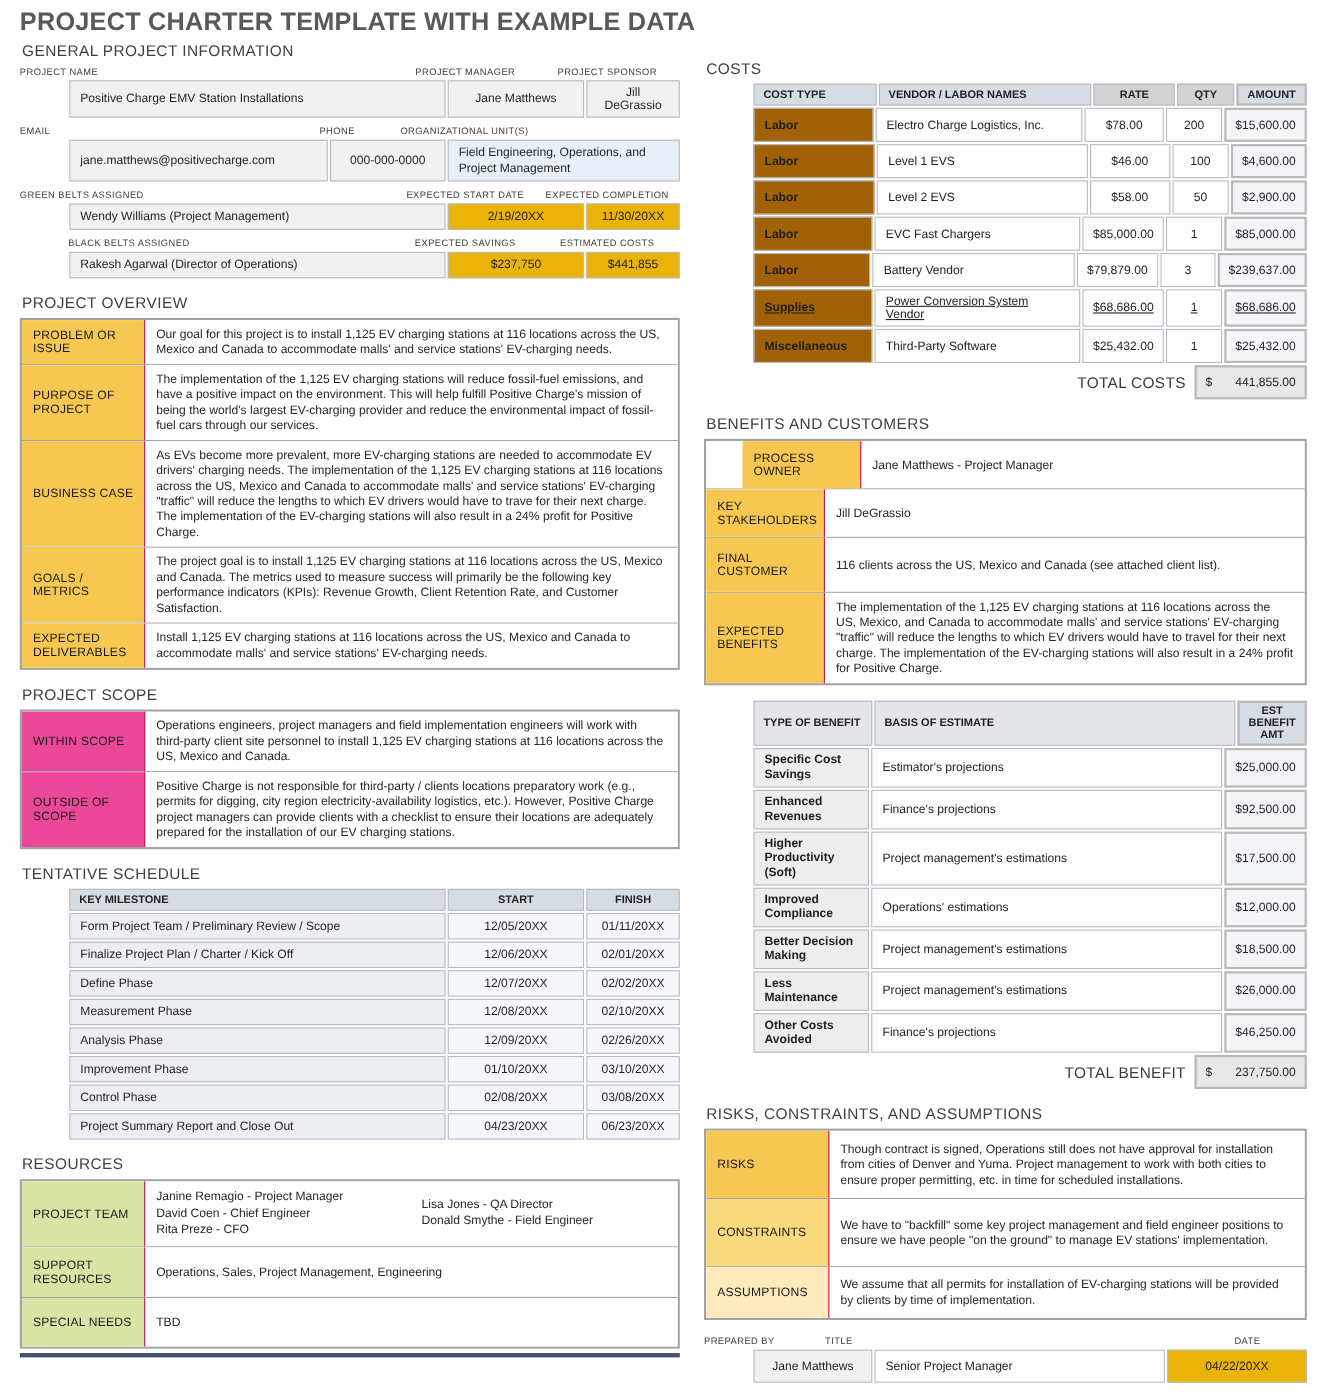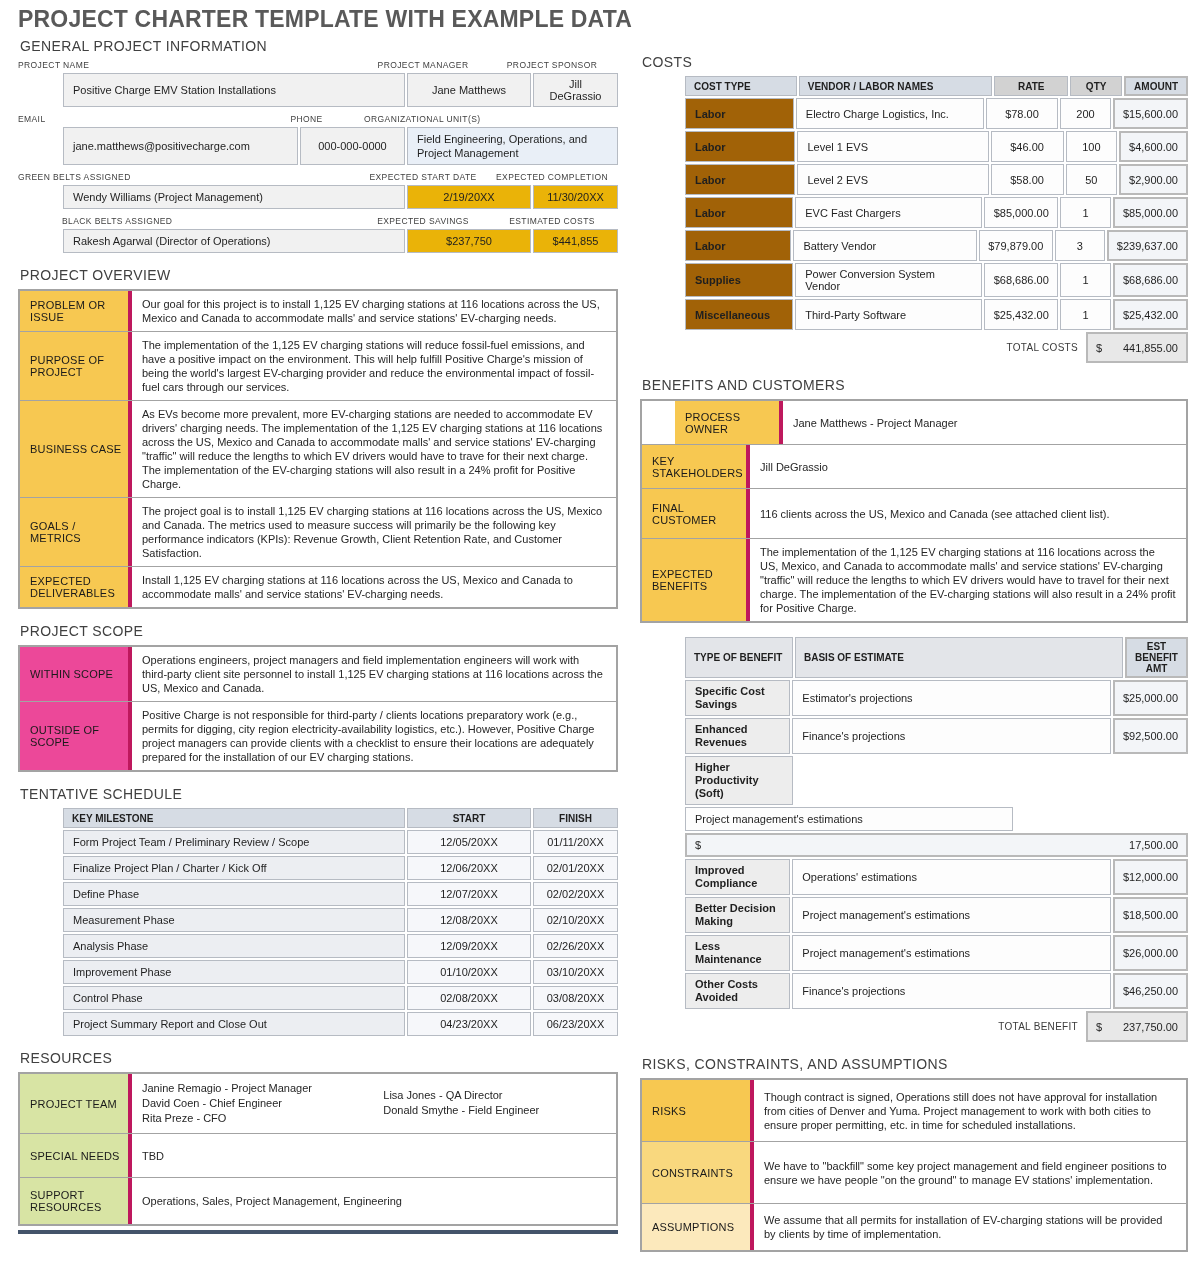--- a/index.html
+++ b/index.html
@@ -51,27 +51,27 @@
   
   .w-s1 { width:342px; } .w-s2 { width:124px; } .w-s3 { flex:1; }
   
   .w-c1 { width:112px; } .w-c2 { width:194px; } .w-c3 { width:74px; } .w-c4 { width:52px; } .w-c5 { flex:1; }
   
   .w-b1 { width:108px; } .w-b2 { width:328px; } .w-b3 { flex:1; }
   
   .w-p1 { width:108px; } .w-p2 { width:264px; } .w-p3 { flex:1; }
   .amount-cell { border:2px solid #b9b9b9; justify-content:space-between; padding:2px 8px; }
   .total-row { justify-content:flex-end; align-items:center; }
-  .total-label { font-size:10px; color:#3b3b3b; letter-spacing:0.3px; margin-right:6px; }
+  .total-label { font-size:14px; color:#3b3b3b; letter-spacing:0.3px; margin-right:6px; }
   
   .gtable { border:2px solid #a3a3a3; }
   .grow { display:flex; border-bottom:1px solid #a3a3a3; background:#ffffff; }
   .grow:last-child { border-bottom:none; }
   .glabel {
-    width:112px; flex:0 0 112px; border-right:4px solid #be185d; padding:6px 6px 6px 10px;
+    width:112px; flex:0 0 112px; border-right:1px solid #be185d; padding:6px 6px 6px 10px;
     font-size:11px; color:#1a1a1a; letter-spacing:0.2px; display:flex; align-items:center;
   }
   .gbody { flex:1; padding:6px 10px; font-size:11px; line-height:14px; display:flex; align-items:center; }
   .lab-orange { background:#f7c851; }
   .lab-teal   { background:#ec4899; }
   .lab-green  { background:#d8e4a4; }
   .lab-con    { background:#f9d87e; }
   .lab-asm    { background:#fce9bc; }
   .team-cols { display:flex; width:100%; }
   .team-col1 { width:52%; } .team-col2 { width:48%; padding-top:7px; }
@@ -236,27 +236,27 @@
               <span>David Coen - Chief Engineer</span>
               <span>Rita Preze - CFO</span>
             </div>
             <div class="team-col2">
               <span>Lisa Jones - QA Director</span>
               <span>Donald Smythe - Field Engineer</span>
             </div>
           </div>
         </div>
       </div>
+      <div class="grow mh46">
+        <div class="glabel lab-green">SUPPORT RESOURCES</div>
+        <div class="gbody">Operations, Sales, Project Management, Engineering</div>
+      </div>
       <div class="grow mh44">
         <div class="glabel lab-green">SPECIAL NEEDS</div>
         <div class="gbody">TBD</div>
-      </div>
-      <div class="grow mh46">
-        <div class="glabel lab-green">SUPPORT RESOURCES</div>
-        <div class="gbody">Operations, Sales, Project Management, Engineering</div>
       </div>
     </div>
     <div class="footer-bar"></div>
   </div>
 
 </div>
 
 <div class="col col-right">
 
   <div class="sect">
@@ -312,21 +312,21 @@
     <div class="srow" style="min-height:31px;">
       <div class="cell fill-type bold w-c1">Labor</div>
       <div class="cell fill-white w-c2">Battery Vendor</div>
       <div class="cell fill-white w-c3 center">$79,879.00</div>
       <div class="cell fill-white w-c4 center">3</div>
       <div class="cell fill-amt w-c5 amount-cell">
           <span>$</span>
           <span>239,637.00</span>
         </div>
     </div>
-    <div class="srow" style="min-height:31px;">
+    <div class="srow" style="min-height:31px;text-decoration:underline;">
       <div class="cell fill-type bold w-c1">Supplies</div>
       <div class="cell fill-white w-c2">Power Conversion System Vendor</div>
       <div class="cell fill-white w-c3 center">$68,686.00</div>
       <div class="cell fill-white w-c4 center">1</div>
       <div class="cell fill-amt w-c5 amount-cell">
           <span>$</span>
           <span>68,686.00</span>
         </div>
     </div>
     <div class="srow" style="min-height:31px;">
@@ -386,21 +386,21 @@
         </div>
     </div>
     <div class="srow" style="min-height:31px;">
       <div class="cell fill-btype bold w-b1" style="line-height:13px;">Enhanced Revenues</div>
       <div class="cell fill-white w-b2">Finance's projections</div>
       <div class="cell fill-amt w-b3 amount-cell">
           <span>$</span>
           <span>92,500.00</span>
         </div>
     </div>
-    <div class="srow" style="min-height:31px;flex-direction:column;">
+    <div class="srow" style="min-height:31px;">
       <div class="cell fill-btype bold w-b1" style="line-height:13px;">Higher Productivity (Soft)</div>
       <div class="cell fill-white w-b2">Project management's estimations</div>
       <div class="cell fill-amt w-b3 amount-cell">
           <span>$</span>
           <span>17,500.00</span>
         </div>
     </div>
     <div class="srow" style="min-height:31px;">
       <div class="cell fill-btype bold w-b1" style="line-height:13px;">Improved Compliance</div>
       <div class="cell fill-white w-b2">Operations' estimations</div>

